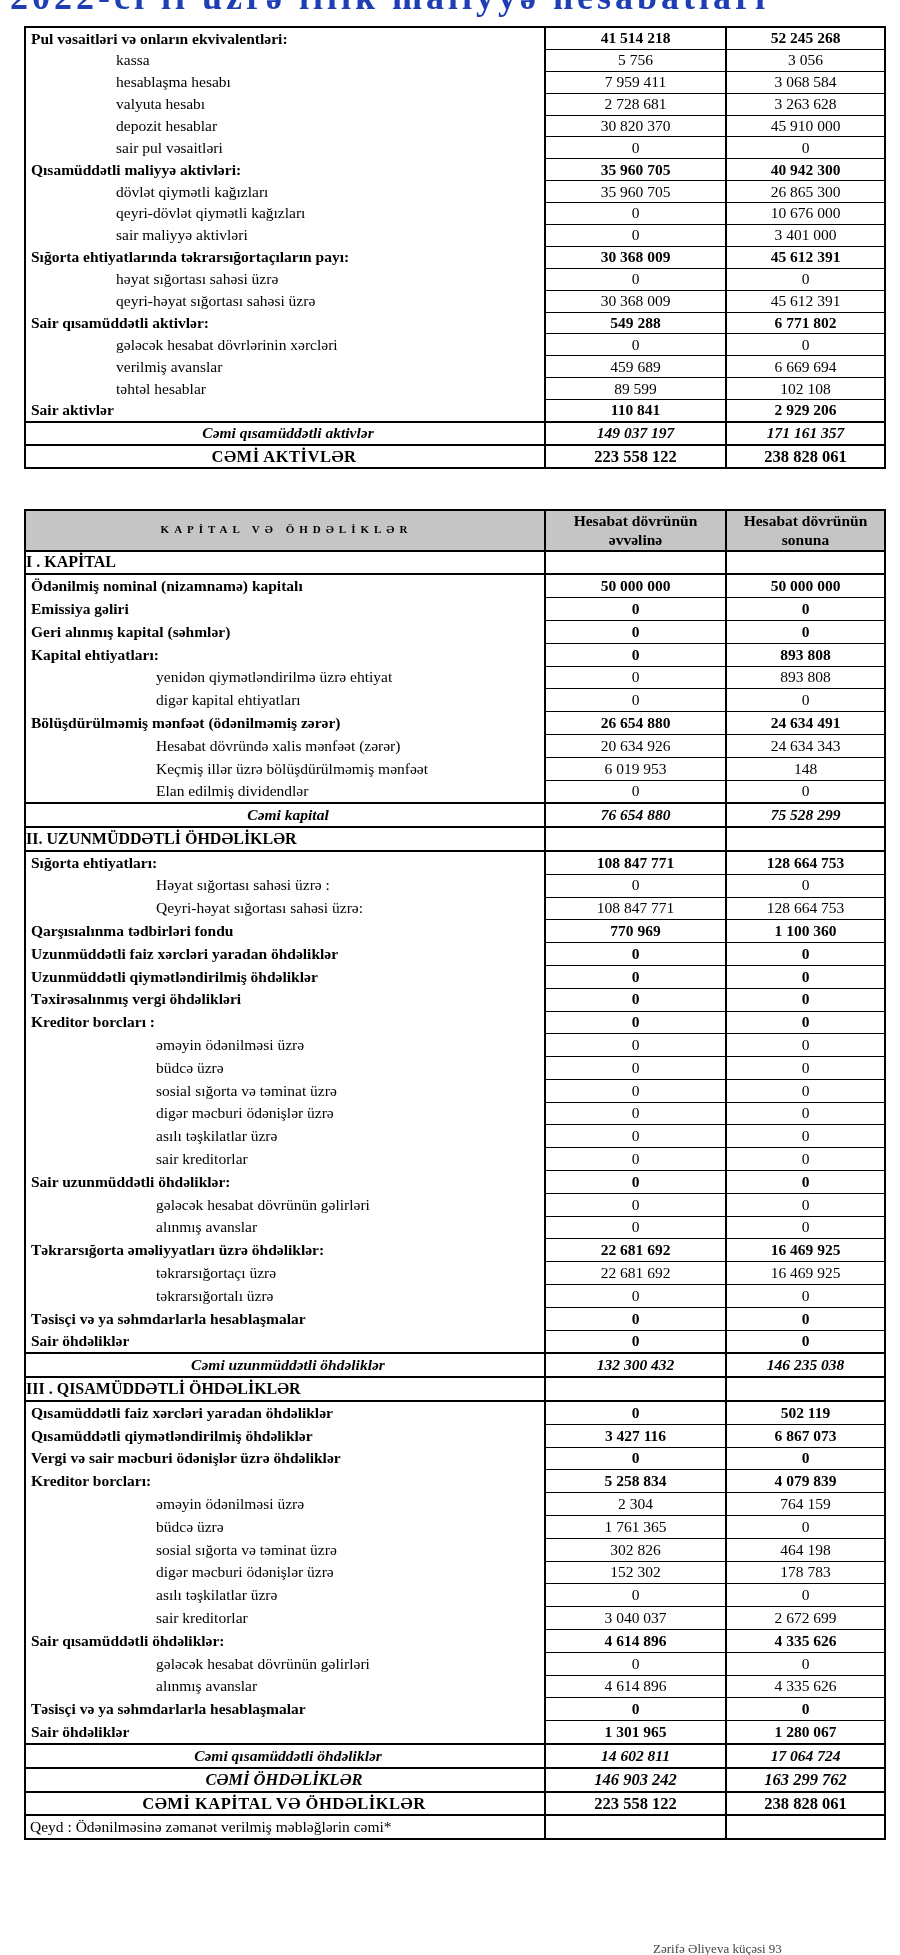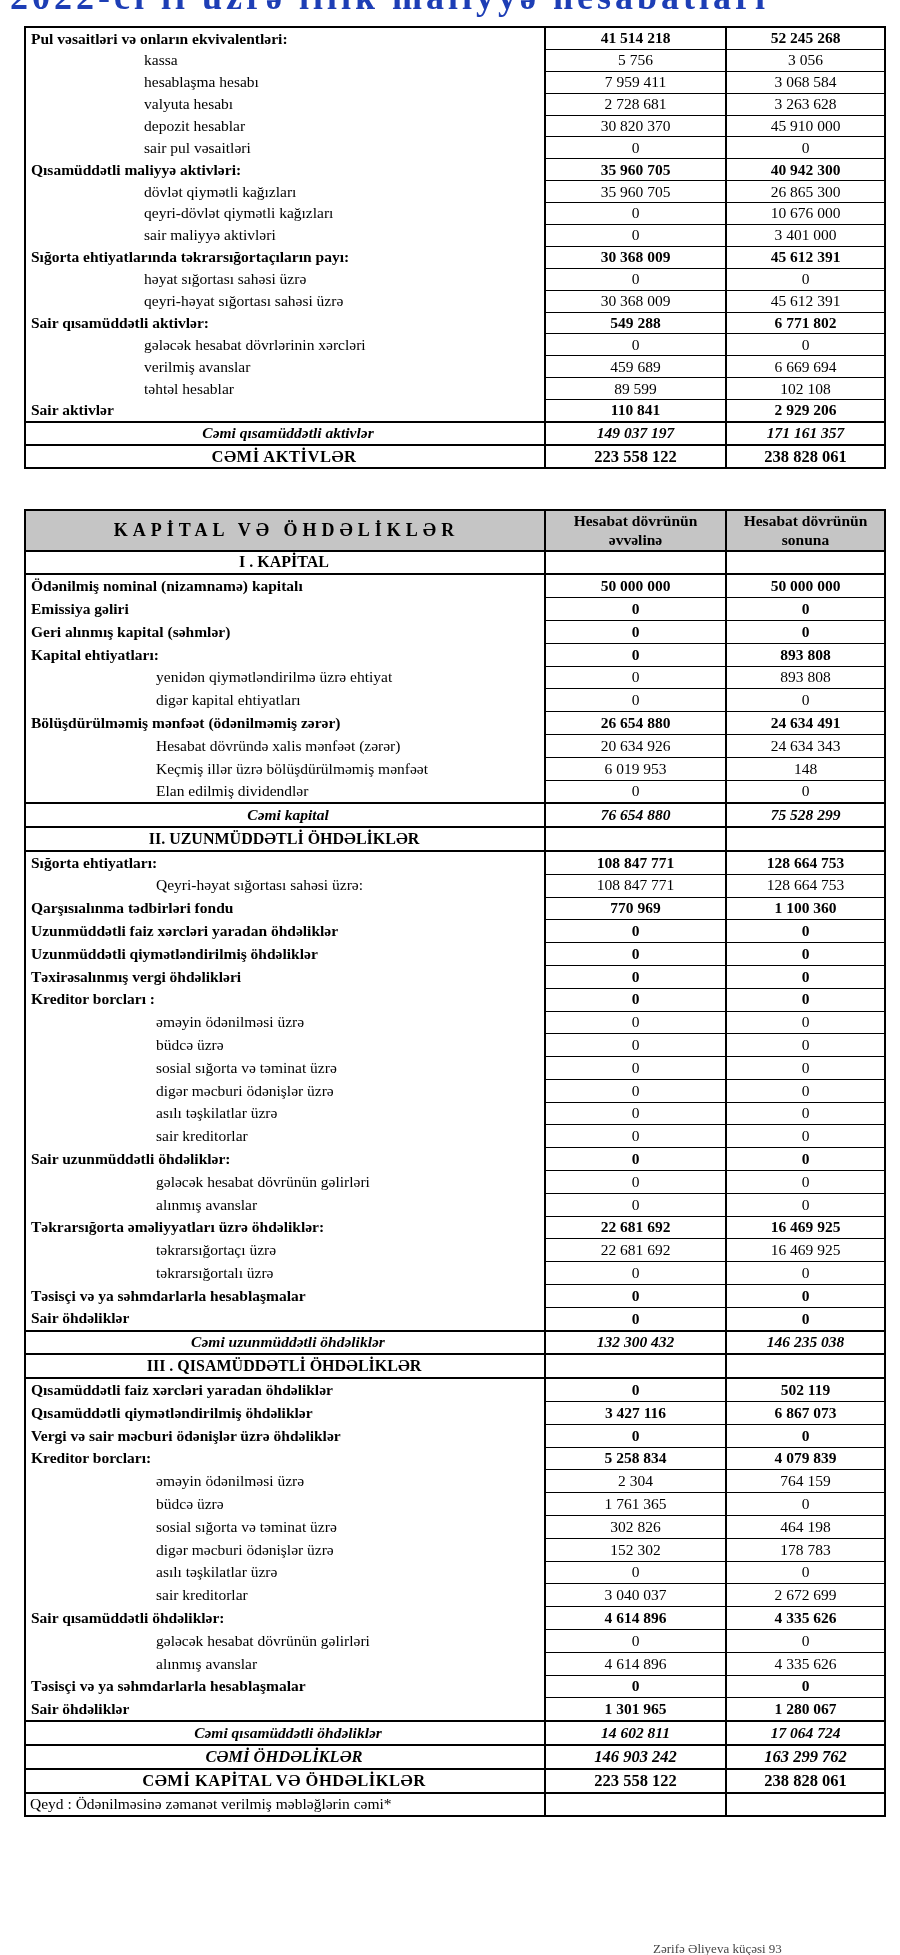--- a/index.html
+++ b/index.html
@@ -34,44 +34,44 @@
   td.lbl { text-align:left; padding-left:5px; border-right:2px solid #000; }
   td.v1  { text-align:center; border-right:2px solid #000; }
   td.v2  { text-align:center; }
 
   
   td.v1, td.v2 { border-top:1.5px solid #000; border-bottom:1.5px solid #000; }
 
   
   tr.r-p td { font-weight:bold; }
   tr.r-s td { font-weight:normal; }
-  tr.r-s td.lbl { padding-left:118px; }
+  tr.r-s td.lbl { padding-left:90px; }
   #liab-table tr.r-s td.lbl { padding-left:130px; }
 
   tr.r-t td, tr.r-ti td, tr.r-g td, tr.r-sec td, tr.r-note td {
     border-top:2px solid #000; border-bottom:2px solid #000;
   }
   tr.r-t td  { font-weight:bold; font-style:italic; }
   tr.r-t td.lbl  { text-align:center; padding-left:8px; }
   tr.r-ti td { font-weight:bold; font-style:italic; font-size:16.5px;margin-top:18px; }
   tr.r-ti td.lbl { text-align:center; padding-left:0; }
   tr.r-g td  { font-weight:bold; font-size:16.5px; }
   tr.r-g td.lbl  { text-align:center; padding-left:0; letter-spacing:0.5px; }
   tr.r-sec td { font-weight:bold; font-size:16px; height:24px; }
-  tr.r-sec td.lbl { text-align:center; padding-left:0; }
+  tr.r-sec td.lbl { text-align:left; padding-left:0; }
   tr.r-note td { font-weight:normal; }
   tr.r-note td.lbl { padding-left:4px; }
 
   
   tr.hdr td {
     background:#c5c5c5; font-weight:bold; text-align:center;
     height:66px; white-space:normal; line-height:1.25;
     border-bottom:2.5px solid #000;
   }
-  tr.hdr td.h-title { font-size:18px; letter-spacing:5px;font-family:Liberation Serif, serif; }
+  tr.hdr td.h-title { font-size:11px; letter-spacing:5px;font-family:Liberation Serif, serif; }
   tr.hdr td.h-col   { font-size:15.5px; padding:0 8px; }
 
   .footnote {
     position:absolute; left:653px; top:1941px;
     font-size:13px; color:#454545;
     filter:blur(0.4px);
     font-family:"Liberation Serif", serif;
   }
 </style>
 </head>
@@ -267,20 +267,25 @@
         <td class="lbl">II. UZUNMÜDDƏTLİ ÖHDƏLİKLƏR</td>
         <td class="v1"></td>
         <td class="v2"></td>
       </tr>
       <tr class="r-p">
         <td class="lbl">Sığorta ehtiyatları:</td>
         <td class="v1">108 847 771</td>
         <td class="v2">128 664 753</td>
       </tr>
       <tr class="r-s">
+        <td class="lbl">Həyat sığortası sahəsi üzrə :</td>
+        <td class="v1">0</td>
+        <td class="v2">0</td>
+      </tr>
+      <tr class="r-s">
         <td class="lbl">Qeyri-həyat sığortası sahəsi üzrə:</td>
         <td class="v1">108 847 771</td>
         <td class="v2">128 664 753</td>
       </tr>
       <tr class="r-p">
         <td class="lbl">Qarşısıalınma tədbirləri fondu</td>
         <td class="v1">770 969</td>
         <td class="v2">1 100 360</td>
       </tr>
       <tr class="r-p">

